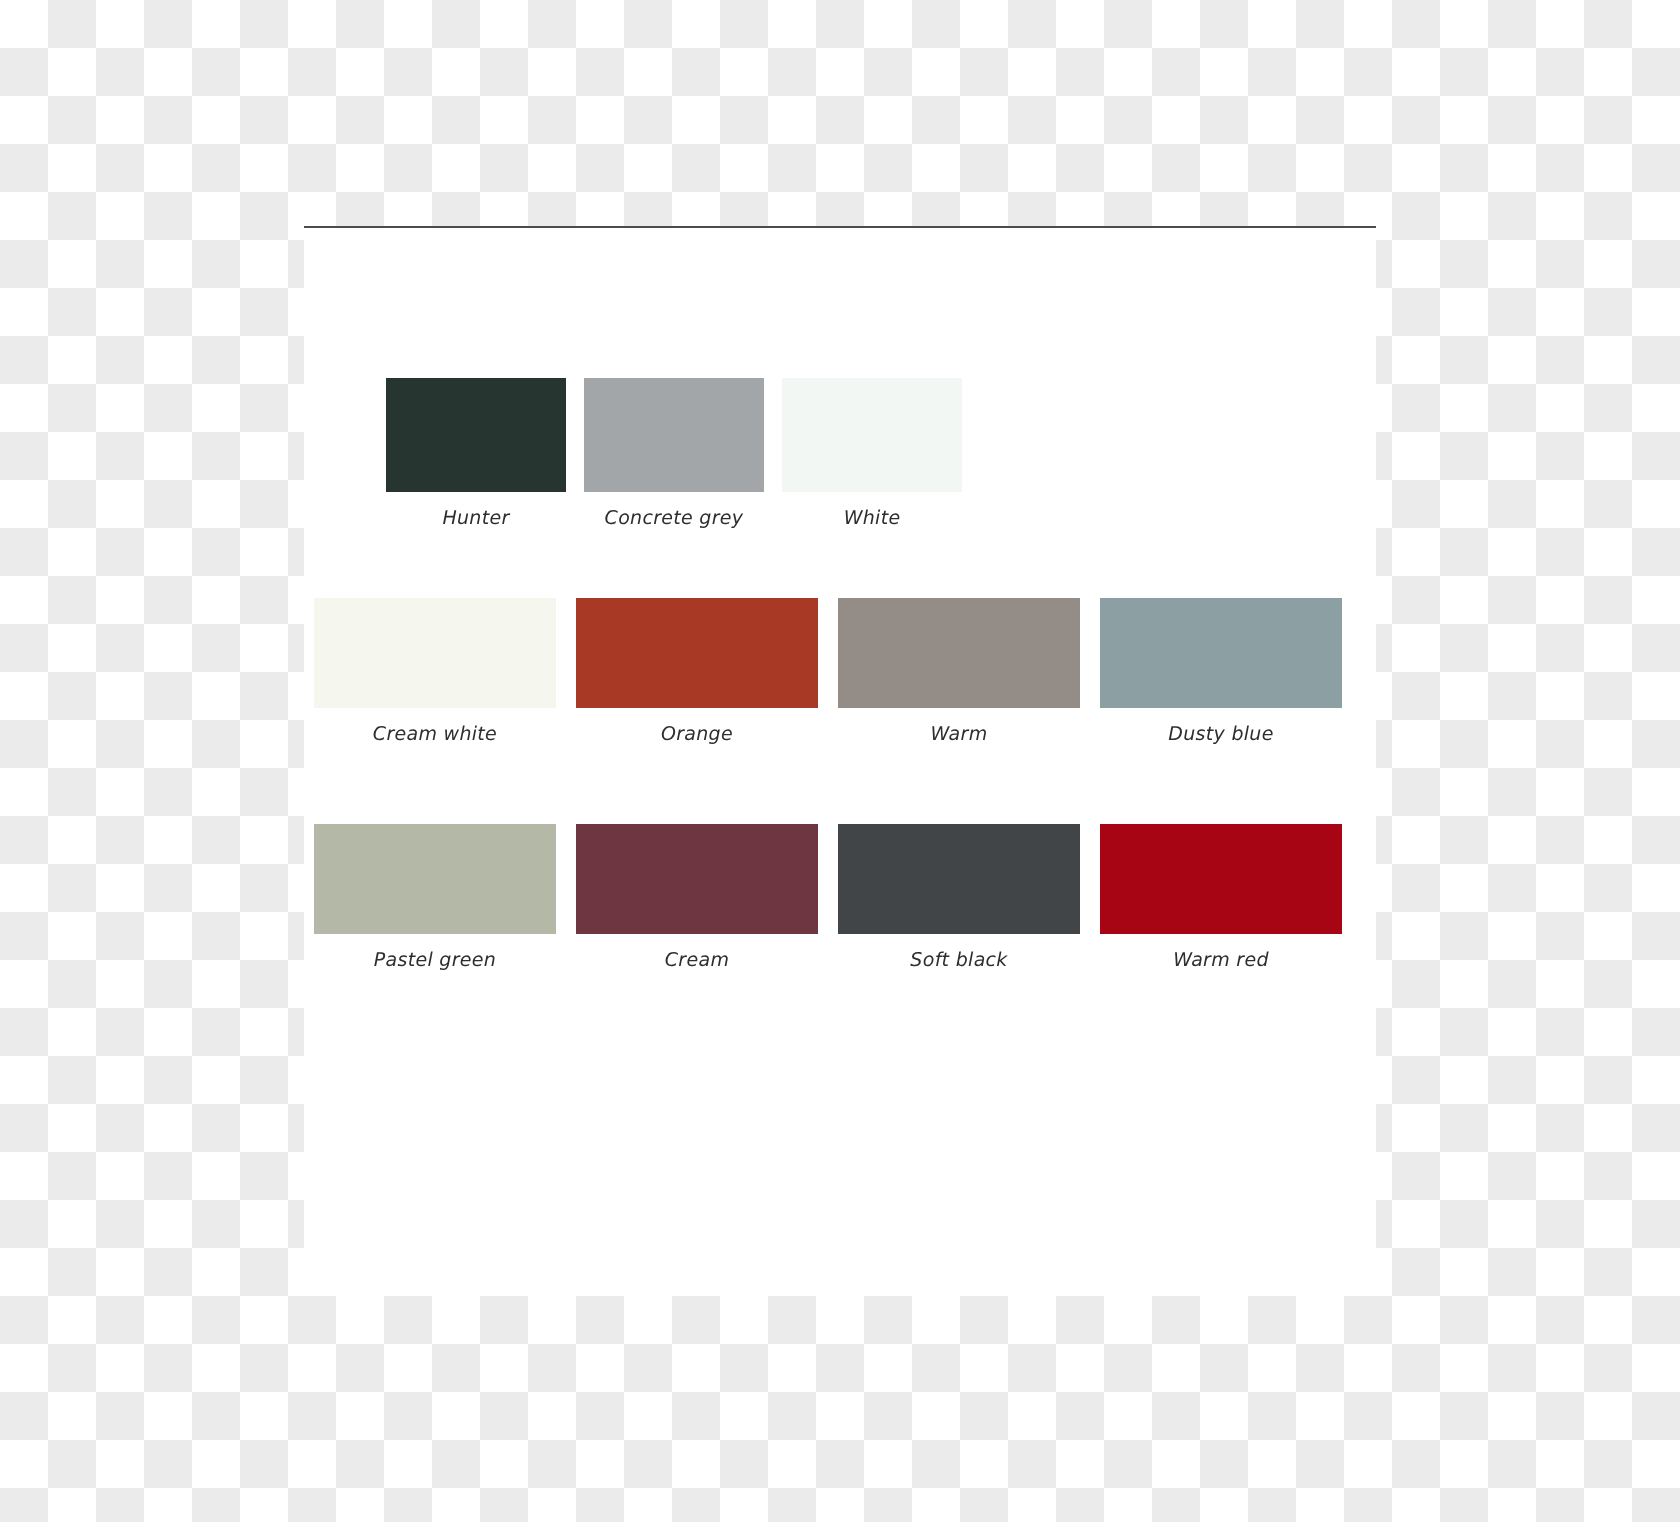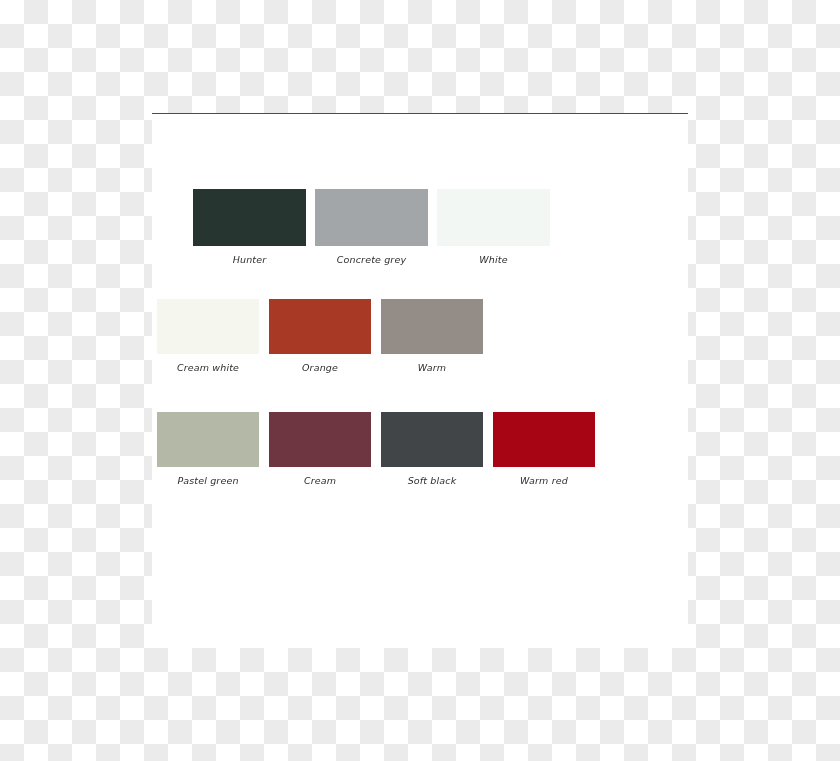--- a/index.html
+++ b/index.html
@@ -54,23 +54,23 @@
   #row-1 { left: 41px;  top: 75px;  }
   #row-2 { left: 5px;   top: 185px; }
   #row-3 { left: 5px;   top: 298px; align-items: flex-end; }
 
   .swatch-cell {
     display: flex;
     flex-direction: column;
     align-items: center;
   }
 
-  #row-1 .swatch-cell { width: 113px; margin-right: 9px; }
+  #row-1 .swatch-cell { width: 90px; margin-right: 9px; }
   #row-2 .swatch-cell,
-  #row-3 .swatch-cell { width: 102px; margin-right: 10px; }
+  #row-3 .swatch-cell { width: 121px; margin-right: 10px; }
 
   #row-1 .swatch-cell:last-child,
   #row-2 .swatch-cell:last-child,
   #row-3 .swatch-cell:last-child { margin-right: 0; }
 
   .swatch-chip {
     width: 100%;
     height: 57px;
     display: block;
   }
@@ -115,20 +115,24 @@
         <div class="swatch-label">Cream white</div>
       </div>
       <div class="swatch-cell">
         <div class="swatch-chip" style="background-color: rgb(168, 58, 37);"></div>
         <div class="swatch-label">Orange</div>
       </div>
       <div class="swatch-cell">
         <div class="swatch-chip" style="background-color: rgb(148, 140, 134);"></div>
         <div class="swatch-label">Warm</div>
       </div>
+      <div class="swatch-cell">
+        <div class="swatch-chip" style="background-color: rgb(140, 160, 164);"></div>
+        <div class="swatch-label">Dusty blue</div>
+      </div>
     </div>
   <div class="row" id="row-3">
       <div class="swatch-cell">
         <div class="swatch-chip" style="background-color: rgb(180, 184, 166);"></div>
         <div class="swatch-label">Pastel green</div>
       </div>
       <div class="swatch-cell">
         <div class="swatch-chip" style="background-color: rgb(110, 54, 64);"></div>
         <div class="swatch-label">Cream</div>
       </div>

